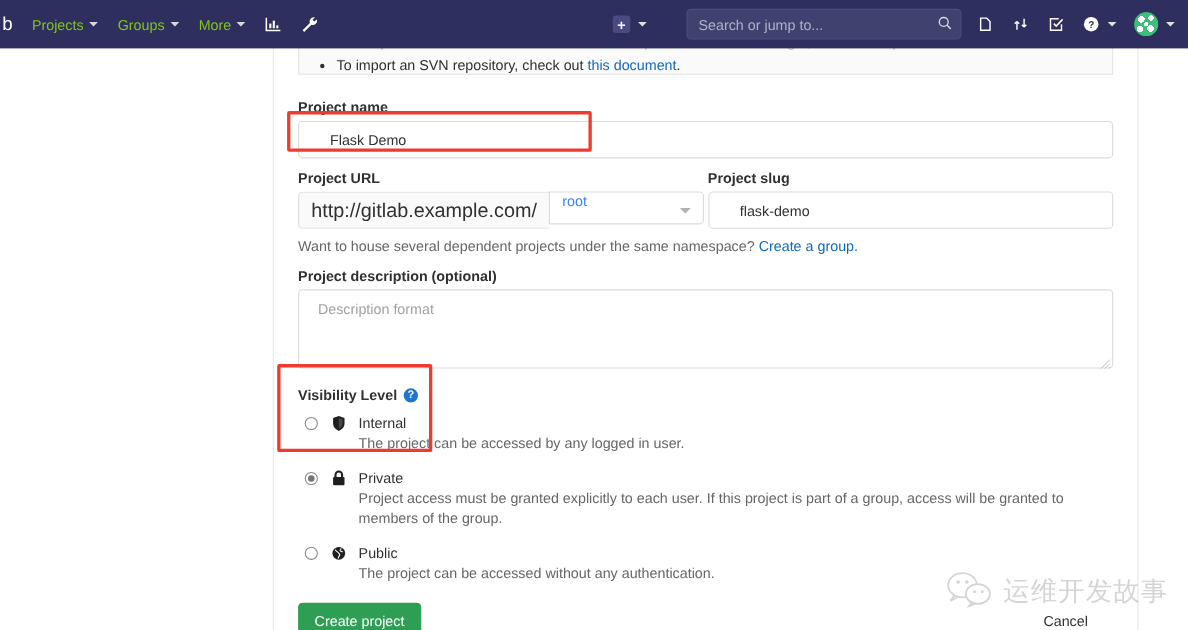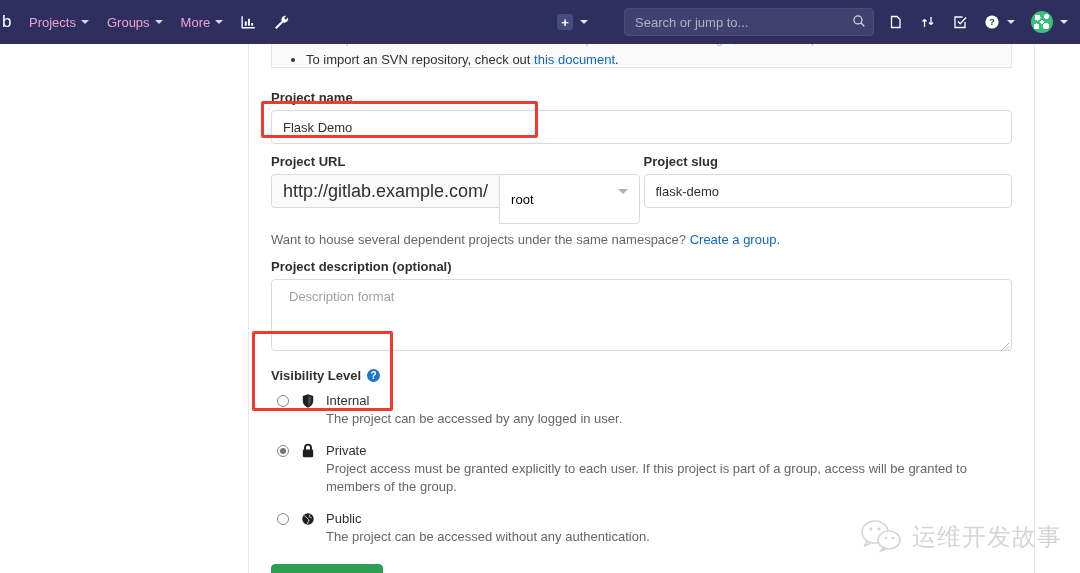--- a/index.html
+++ b/index.html
@@ -27,21 +27,21 @@
     z-index: 40;
   }
   .nav-logo {
     color: #ffffff;
     font-size: 17px;
     margin-left: 2px;
     width: 18px;
     letter-spacing: 0;
   }
   .nav-item {
-    color: #f9a8d4;
+    color: #84cc16;
     font-size: 13px;
     padding: 0 9px;
     height: 44px;
     display: flex;
     align-items: center;
     gap: 5px;
     cursor: pointer;
     opacity: .96;
   }
   .caret {
@@ -149,21 +149,21 @@
   }
   .text-input {
     width: 100%;
     height: 34px;
     border: 1px solid #dbdbdb;
     border-radius: 4px;
     background: #fff;
     font-size: 13px;
     font-family: "Liberation Sans", sans-serif;
     color: #303030;
-    padding: 0 11px;
+    padding: 0 28px;
     outline: none;
   }
   .text-input::placeholder { color: #a1a1a1; }
 
   .two-col { display: flex; gap: 0; }
   .col-url { width: 374px; }
   .col-slug { width: 374px; margin-left: 4px; }
 
   .url-group { display: flex; width: 100%; }
   .url-prefix {
@@ -174,28 +174,28 @@
     background: #fafafa;
     color: #303030;
     font-size: 18px;
     display: flex;
     align-items: center;
     padding: 0 11px;
     white-space: nowrap;
   }
   .url-select {
     flex: 1;
-    height: 50px;
+    height: 30px;
     border: 1px solid #dbdbdb;
     border-radius: 0 4px 4px 0;
     background: #fff;
     font-size: 13px;
-    color: #000000;
-    display: flex;
-    align-items: center;
+    color: #3b82f6;
+    display: flex;
+    align-items: flex-start;
     padding: 0 11px;
     position: relative;
     cursor: pointer;
   }
   .select-caret {
     position: absolute;
     right: 11px;
     top: 14px;
     width: 0; height: 0;
     border-left: 5px solid transparent;

